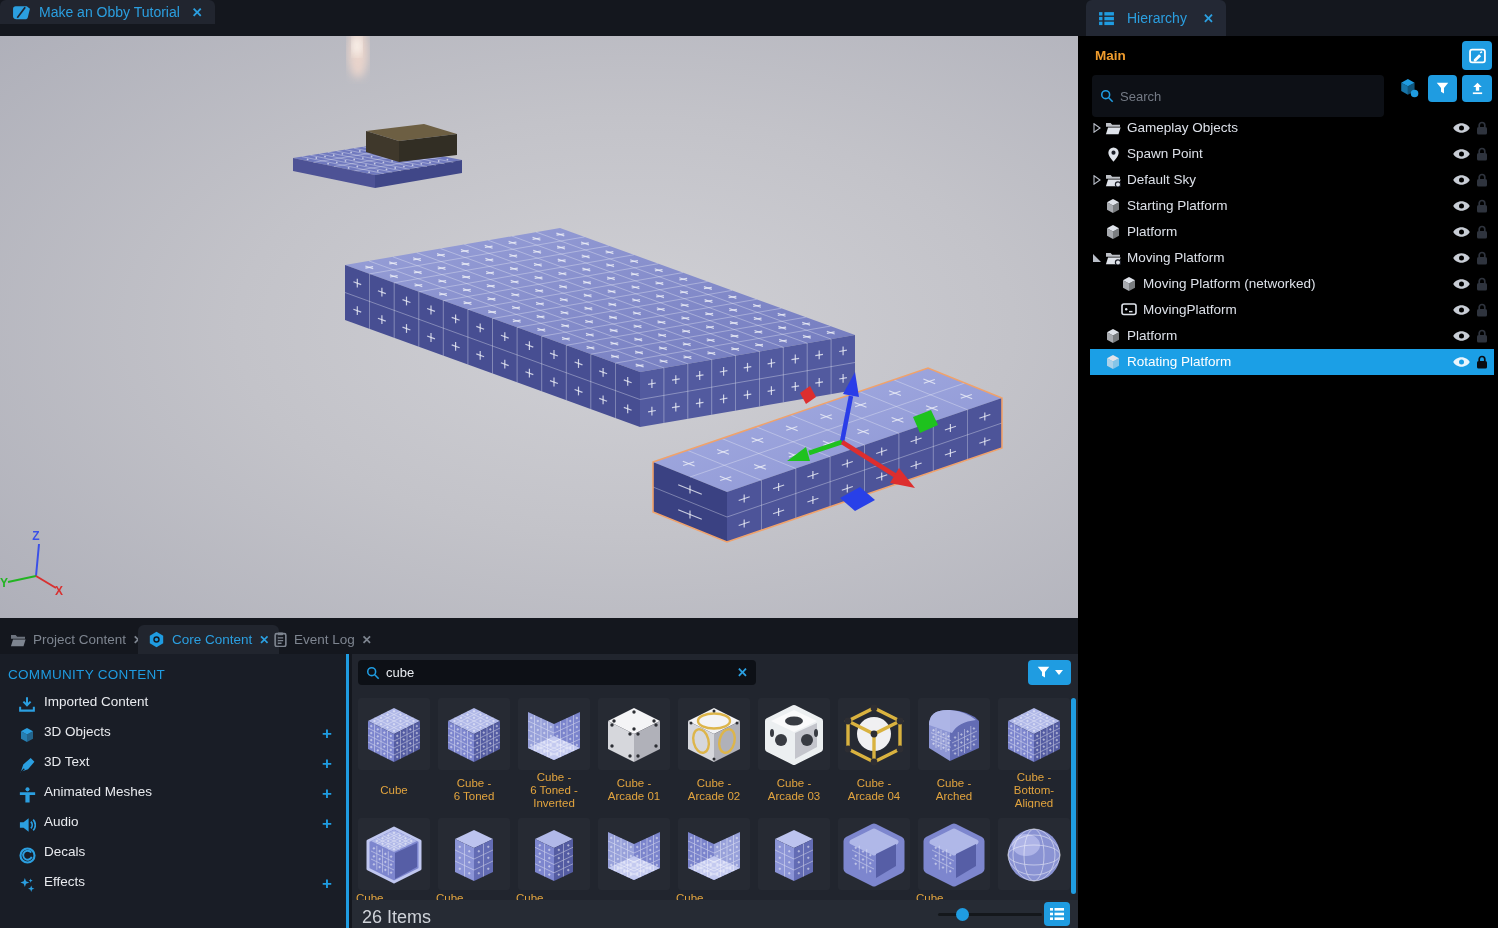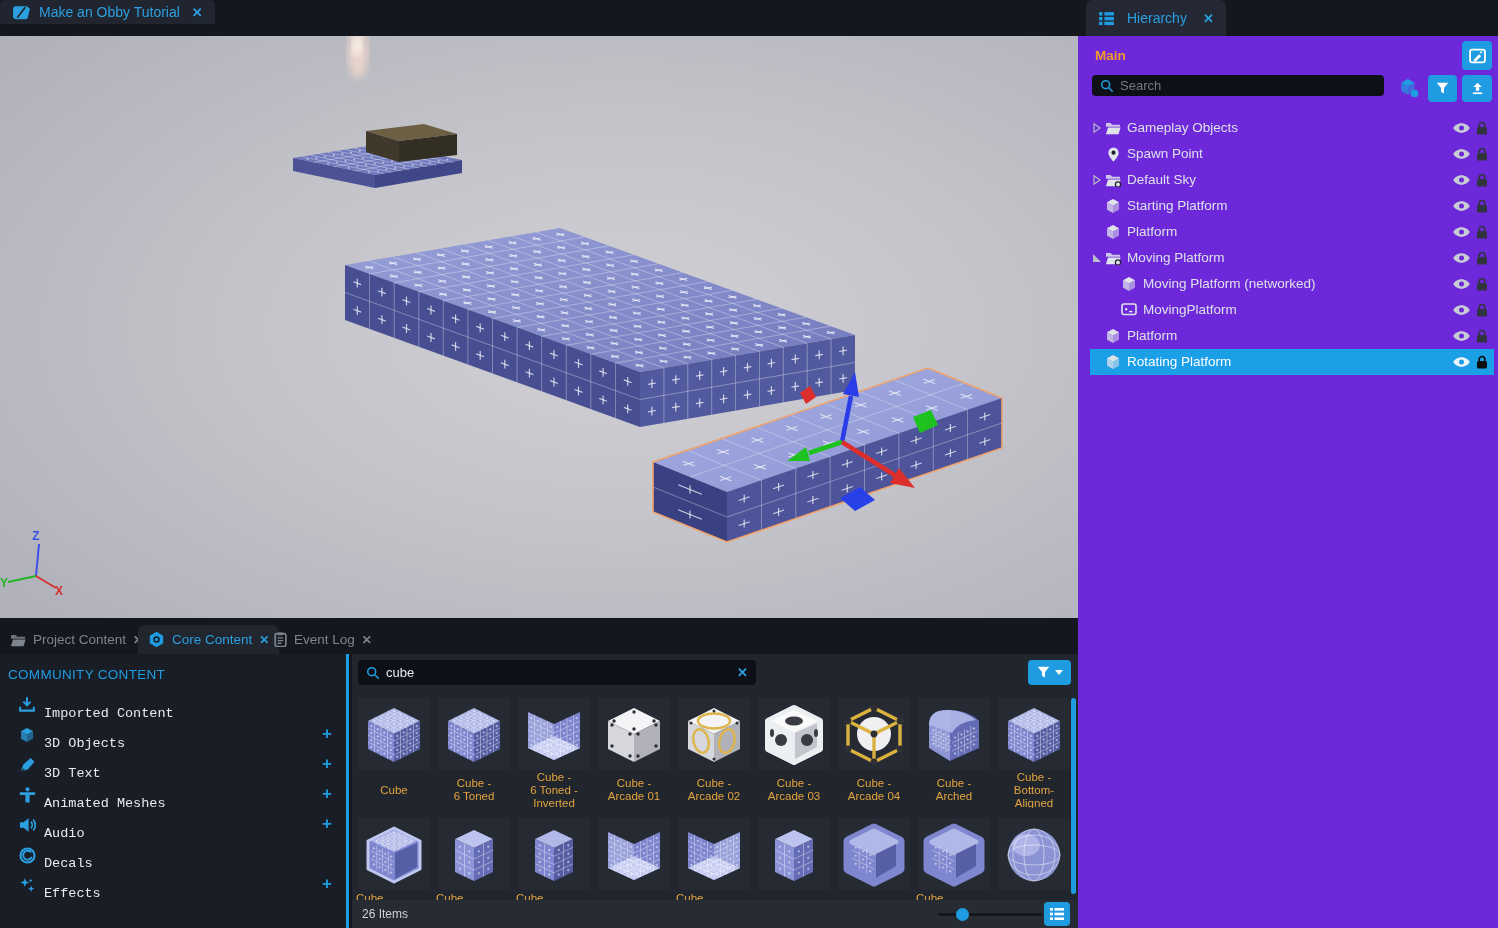--- a/index.html
+++ b/index.html
@@ -9,21 +9,21 @@
   
   #topbar { position:absolute; left:0; top:0; width:1498px; height:36px; background:#14171e; }
   .doc-tab { position:absolute; top:0; height:24px; display:flex; align-items:center; gap:8px;
     padding:0 12px; background:#21252f; border-radius:6px 6px 0 0; color:#2b9fe0; font-size:14px; }
   .tab-close { color:#2b9fe0; font-size:13px; font-weight:bold; cursor:pointer; margin-left:4px; }
   .icon { display:inline-flex; align-items:center; justify-content:center; }
   .icon svg { display:block; }
   
   #viewport { position:absolute; left:0; top:36px; width:1078px; height:582px; }
   
-  #rpanel { position:absolute; left:1078px; top:36px; width:420px; height:892px; background:#6d28d9; }
+  #rpanel { position:absolute; left:1078px; top:36px; width:420px; height:892px; background:#000000; }
   .panel-tab { position:absolute; top:0; height:36px; display:flex; align-items:center; gap:12px;
     padding:0 12px; background:#232834; border-radius:6px 6px 0 0; color:#2b9fe0; font-size:14px; }
   #main-label { position:absolute; left:17px; top:12px; color:#f09c2d; font-weight:bold; font-size:13.5px; }
   .search-box { background:#0d1016; border-radius:4px; display:flex; align-items:center; padding:0 8px; gap:6px; }
   .search-box input { flex:1; background:transparent; border:0; outline:0; color:#e8ebf0;
     font:13px "Liberation Sans",sans-serif; }
   .search-box input::placeholder { color:#747a85; }
   .btn-blue { background:#1f9ce1; border-radius:4px; display:flex; align-items:center;
     justify-content:center; color:#fff; cursor:pointer; }
   .mini-blue { color:#1f9ce1; }
@@ -42,36 +42,36 @@
   #btabs { position:absolute; left:0; top:618px; width:1078px; height:36px; background:#14171e; }
   .b-tab { position:absolute; bottom:0; height:29px; display:flex; align-items:center; gap:7px;
     padding:0 10px; font-size:13.5px; color:#7e8590; border-radius:6px 6px 0 0; }
   .b-tab .tclose { font-size:12px; font-weight:bold; }
   .b-tab.active { background:#21252e; color:#2b9fe0; }
   #sidebar { position:absolute; left:0; top:654px; width:346px; height:274px; background:#191d26; }
   .sb-header { position:relative; height:30px; line-height:30px; padding-left:8px; color:#1f9ce1;
     font-weight:normal; font-size:13.5px; letter-spacing:.3px; }
   .sb-item { position:relative; height:30px; color:#e8eaee; font-size:13.5px; }
   .sb-ic { position:absolute; left:18px; top:6px; width:18px; height:18px; color:#2b9fe0; }
-  .sb-lab { position:absolute; left:44px; top:16px;font-family:Liberation Mono, monospace; }
+  .sb-lab { position:absolute; left:44px; top:4px; }
   .sb-add { position:absolute; right:14px; top:4px; color:#1f9ce1; font-size:17px; font-weight:bold; cursor:pointer; }
   #accent-line { position:absolute; left:346px; top:654px; width:3px; height:274px; background:#1f9ce1; }
   #content { position:absolute; left:352px; top:654px; width:726px; height:274px; background:#21252e; }
   .tile { width:72px; display:flex; flex-direction:column; align-items:center; }
   .thumb { width:72px; height:72px; background:#262a33; border-radius:3px; overflow:hidden; }
   .t-label { margin-top:2px; width:76px; color:#e2a43e; font-size:11.5px; line-height:13px;
     text-align:center; overflow:hidden; display:flex; align-items:center; justify-content:center;
     flex-direction:column; }
   #tiles-r1 { position:absolute; left:6px; top:44px; display:flex; gap:8px; }
   #tiles-r2 { position:absolute; left:6px; top:164px; display:flex; gap:8px; }
   #tiles-r1 .t-label { height:36px; }
   #tiles-r2 .t-label { height:8px; align-items:flex-start; justify-content:flex-start; }
   #c-scroll { position:absolute; left:719px; top:44px; width:5px; height:196px; background:#1f9ce1; border-radius:3px; }
   #statusbar { position:absolute; left:0; top:246px; width:726px; height:28px; background:#262b34; }
-  #status-text { position:absolute; left:10px; top:7px; color:#cfd3d9; font-size:12px; }
+  #status-text { position:absolute; left:10px; top:7px; color:#cfd3d9; font-size:18px; }
   #zoom-track { position:absolute; left:586px; top:13px; width:104px; height:3px; background:#14171b; border-radius:2px; }
   #zoom-thumb { position:absolute; left:604px; top:8px; width:13px; height:13px; border-radius:50%; background:#1f9ce1; cursor:pointer; }
   #view-btn { position:absolute; left:692px; top:2px; width:26px; height:24px; }
 </style>
 </head>
 <body>
 
 <div id="topbar">
   <div class="doc-tab" style="left:0">
     <span class="icon" style="width:19px;height:15px;color:#2b9fe0">
@@ -663,21 +663,21 @@
 
 <div id="rpanel">
   <div id="main-label">Main</div>
   <div class="btn-blue abs" style="left:384px;top:5px;width:30px;height:29px">
     <svg viewBox="0 0 16 15" width="17" height="16">
         <rect x="1" y="1.5" width="14" height="12" rx="2" fill="none" stroke="#fff" stroke-width="1.7"></rect>
         <path d="M4.5 10.8l5-5 1.9 1.9-5 5H4.5z" fill="#fff"></path>
         <path d="M10.6 4.7l1.6-1.4" stroke="#fff" stroke-width="1.5"></path>
       </svg>
   </div>
-  <div class="search-box abs" style="left:14px;top:39px;width:292px;height:21px">
+  <div class="search-box abs" style="left:14px;top:39px;width:292px;height:42px">
     <span class="icon mini-blue">
       <svg viewBox="0 0 16 16" width="14" height="14">
           <circle cx="6.5" cy="6.5" r="4.5" fill="none" stroke="currentColor" stroke-width="1.8"></circle>
           <path d="M10 10l4.5 4.5" stroke="currentColor" stroke-width="1.8"></path>
         </svg>
     </span>
     <input placeholder="Search" style="">
   </div>
   <span class="icon abs mini-blue" style="left:320px;top:42px;width:22px;height:20px">
     <svg viewBox="0 0 18 18" width="22" height="20" fill="currentColor">

